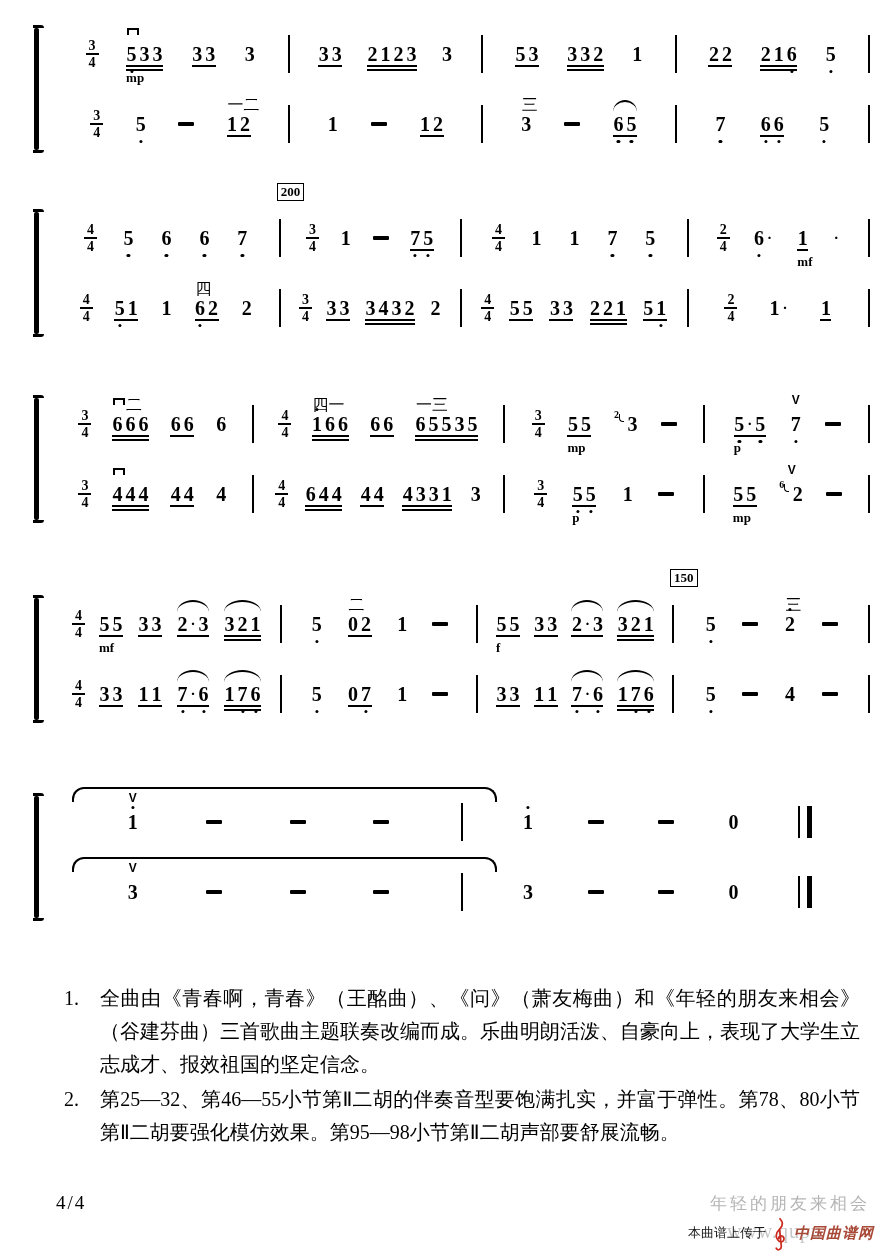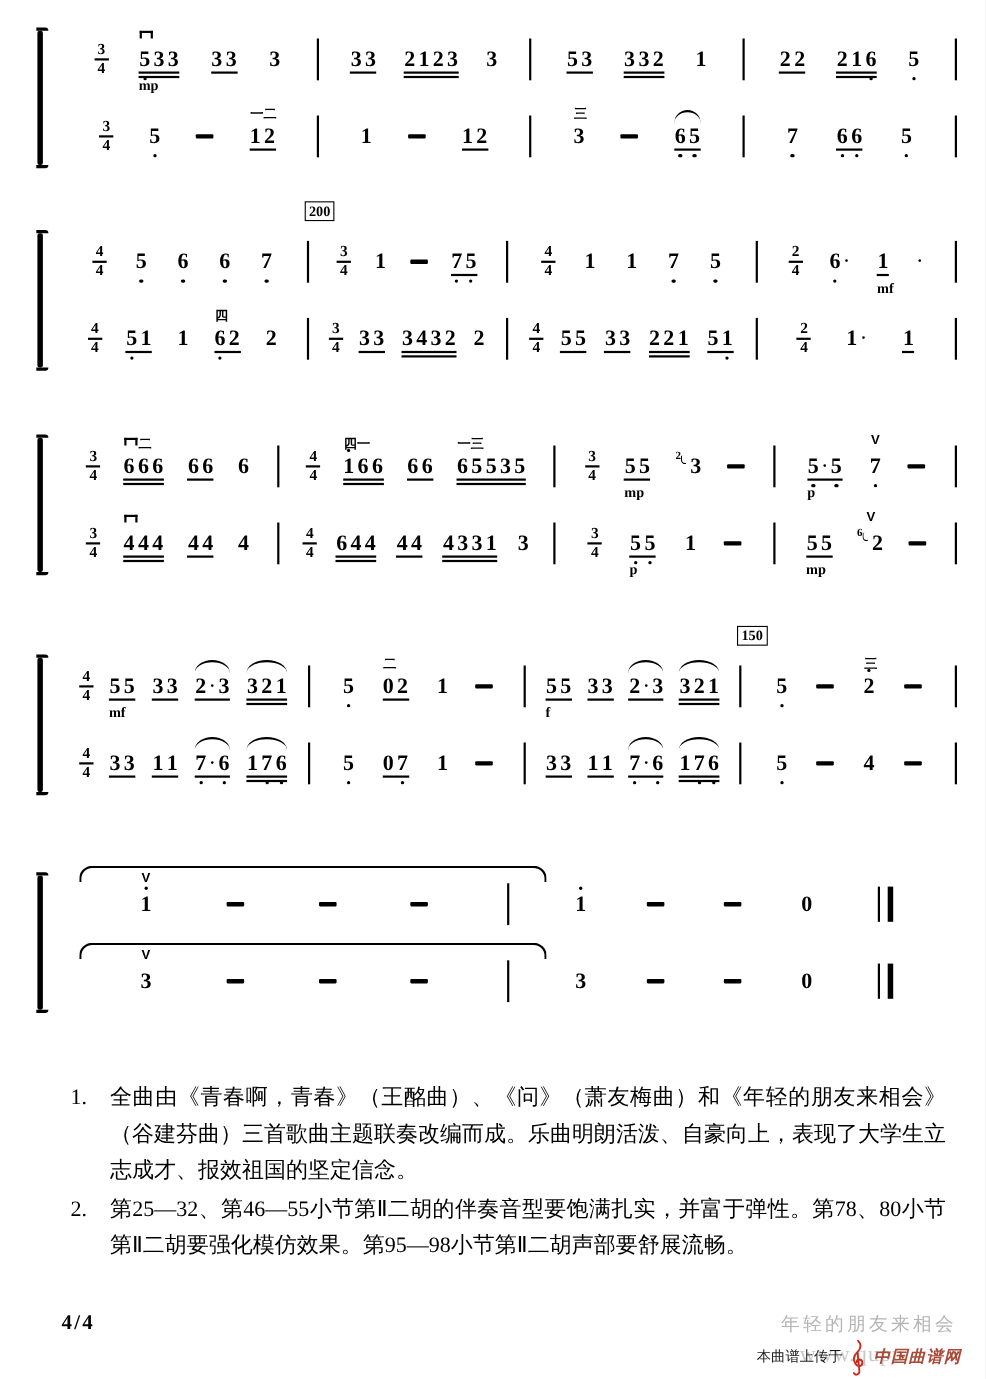--- a/index.html
+++ b/index.html
@@ -33,37 +33,37 @@
                  width:3.2px;height:3.2px;border-radius:50%;background:#000;}
   .uline{position:absolute;left:1px;right:1px;height:1.8px;background:#000;}
   .uline.u1{bottom:-3px;}
   .uline.u2{bottom:-6.5px;}
   .dash{width:16px;height:3.4px;background:#000;border-radius:1px;}
   .slur{position:absolute;left:1px;right:1px;top:-14px;height:10px;border-top:2px solid #000;
         border-radius:50% 50% 0 0 / 100% 100% 0 0;}
   .vmark{position:absolute;top:-20px;left:50%;transform:translateX(-50%);font-size:12px;font-weight:bold;
          font-family:"Liberation Sans",sans-serif;}
   .bow{position:absolute;top:-16px;left:2px;width:8px;height:5px;border:2px solid #000;border-bottom:none;}
-  .above{position:absolute;top:-17px;left:2px;font-size:12px;font-weight:bold;white-space:nowrap;line-height:1;}
+  .above{position:absolute;top:-17px;left:2px;font-size:16px;font-weight:normal;white-space:nowrap;line-height:1;}
   .below{position:absolute;bottom:-20px;left:1px;font-style:italic;font-weight:bold;font-size:13px;
          font-family:"Liberation Serif",serif;}
   .grace{position:relative;top:-8px;font-size:10px;font-weight:bold;margin-right:2px;display:inline-flex;}
   .grace .hook{display:inline-block;width:4px;height:7px;border-left:1.3px solid #000;
                border-bottom:1.3px solid #000;border-radius:0 0 0 4px;margin-top:4px;}
   .longtie{position:absolute;left:18px;top:-16px;width:calc(100% + 14px);height:13px;
            border-top:2px solid #000;border-left:2px solid #000;border-right:2px solid #000;
            border-bottom:none;border-radius:12px 12px 0 0;z-index:1;}
   
   .notes{position:absolute;left:64px;right:36px;top:982px;}
   .notes h3{margin:0 0 12px 0;font-size:21px;letter-spacing:2px;font-weight:bold;}
   .notes .item{display:flex;margin-bottom:2px;}
   .notes .num{width:36px;flex:none;font-size:20px;line-height:1.65;}
   .notes .txt{flex:1;font-size:20px;line-height:1.65;text-align:justify;}
   
-  .pagenum{position:absolute;left:56px;top:1192px;font-size:19px;font-weight:bold;letter-spacing:2px;}
+  .pagenum{position:absolute;left:56px;top:1192px;font-size:19px;font-weight:normal;letter-spacing:2px;}
   .stamp{position:absolute;right:22px;top:1190px;width:340px;height:60px;}
   .wm1{position:absolute;right:4px;top:2px;font-size:17px;letter-spacing:3px;}
   .wmurl{position:absolute;right:52px;top:30px;font-size:20px;letter-spacing:1px;opacity:0.75;}
   .uprow{position:absolute;right:0;top:26px;display:flex;align-items:center;gap:4px;}
   .upnote{font-size:13px;color:#1a1a1a;}
   .sitename{font-size:15px;font-weight:bold;font-style:italic;letter-spacing:1px;}
   .clef{width:18px;height:34px;margin:0 1px;position:relative;top:2px;}
 </style>
 </head>
 <body>

